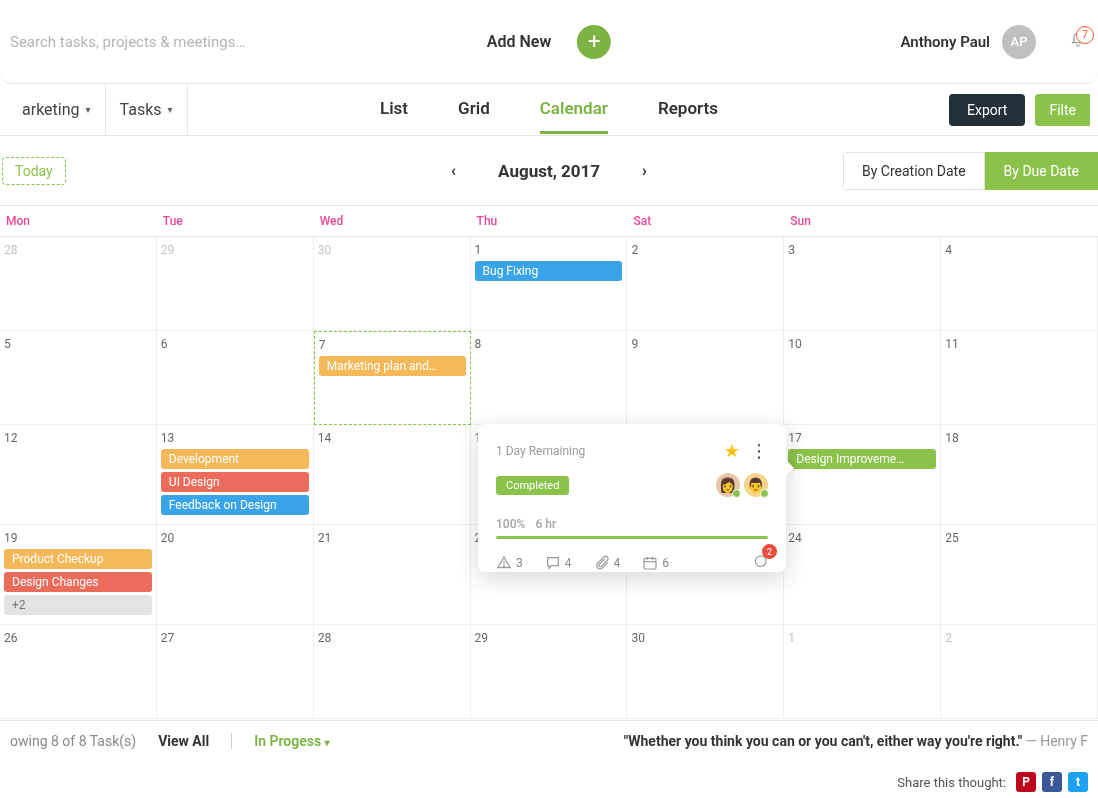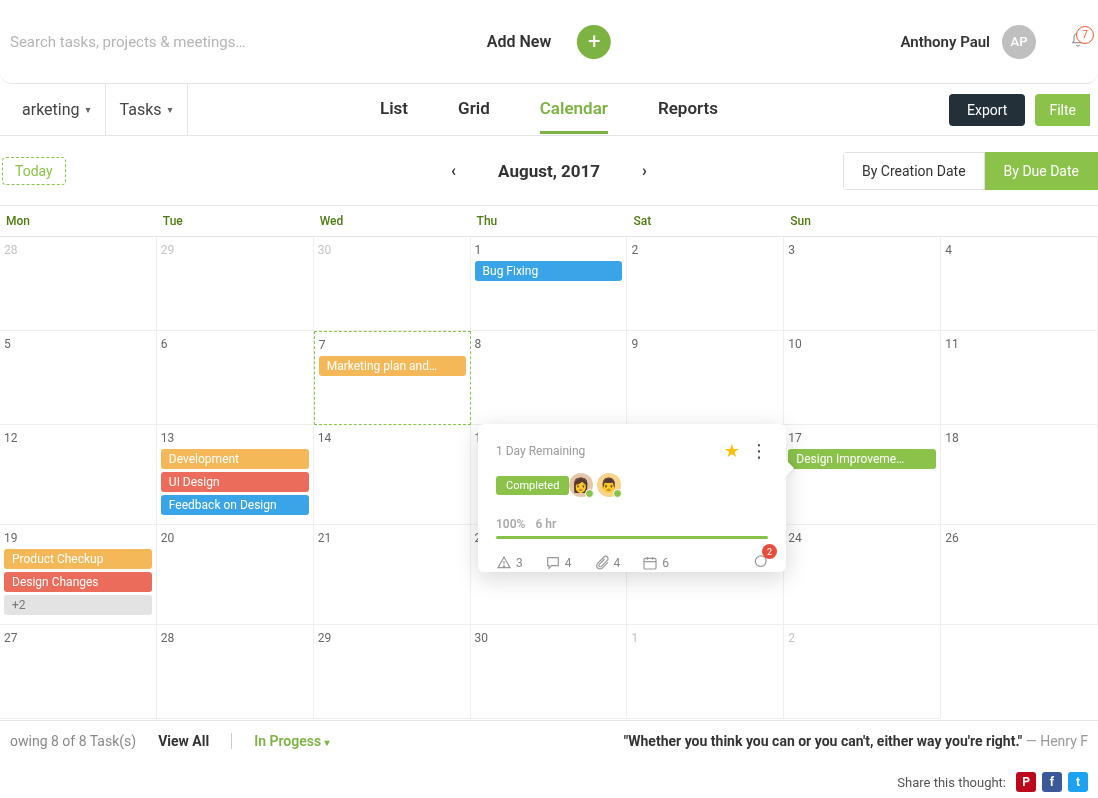--- a/index.html
+++ b/index.html
@@ -35,21 +35,21 @@
 .today-btn { border: 1.5px dashed #8bc34a; color: #8bc34a; border-radius: 4px; padding: 5px 12px; font-size: 14px; background: #fff; cursor: pointer; }
 .month-center { position: absolute; left: 50%; transform: translateX(-50%); display: flex; align-items: center; gap: 42px; }
 .chev { font-size: 16px; color: #333; cursor: pointer; font-weight: bold; }
 .month-label { font-weight: 700; font-size: 17px; color: #333; }
 .date-toggle { margin-left: auto; display: flex; overflow: hidden; border-radius: 4px 0 0 4px; }
 .dt-opt { padding: 10px 18px; font-size: 14px; cursor: pointer; border: 1px solid #e0e0e0; background: #fff; }
 .dt-opt.active { background: #8bc34a; color: #fff; border-color: #8bc34a; }
 
 
 .dayheads { display: grid; grid-template-columns: repeat(7, 1fr); border-bottom: 1px solid #e5e5e5; }
-.dayhead { padding: 8px 6px; font-size: 12px; color: #4d7c0f; font-weight: 500; }
+.dayhead { padding: 8px 6px; font-size: 12px; color: #ec4899; font-weight: 500; }
 
 
 .calgrid { display: grid; grid-template-columns: repeat(7, 1fr); }
 .cell { border-right: 1px solid #eee; border-bottom: 1px solid #eee; min-height: 94px; padding: 6px 4px; position: relative; }
 .cell.prev, .cell.next { color: #c3c3c3; }
 .cell.highlighted { border: 1.5px dashed #8bc34a; }
 .daynum { font-size: 12px; color: #666; margin-bottom: 4px; }
 .cell.prev .daynum, .cell.next .daynum { color: #c3c3c3; }
 .chip { border-radius: 3px; padding: 3px 8px; font-size: 12px; color: #fff; margin-bottom: 3px; white-space: nowrap; overflow: hidden; text-overflow: ellipsis; cursor: pointer; }
 .chip.blue { background: #3aa4e8; }
@@ -59,21 +59,21 @@
 .chip.gray { background: #e3e3e3; color: #777; }
 
 
 .popover { position: absolute; top: 424px; left: 478px; width: 308px; background: #fff; border-radius: 6px; box-shadow: 0 6px 24px rgba(0,0,0,.16); padding: 16px 18px 0; z-index: 50; }
 .pop-top { display: flex; align-items: center; justify-content: space-between; }
 .pop-remain { font-size: 12px; color: #9a9a9a; }
 .pop-icons { display: flex; align-items: center; gap: 10px; }
 .star { color: #ffc107; font-size: 18px; }
 .dots { color: #444; font-size: 18px; cursor: pointer; line-height: 0.4; }
 .pop-title { font-weight: 700; font-size: 17px; color: #2b2b2b; margin-top: 8px; }
-.pop-row2 { display: flex; align-items: center; justify-content: flex-start; margin-top: 12px; }
+.pop-row2 { display: flex; align-items: center; justify-content: space-between; margin-top: 12px; }
 .stpill { background: #8bc34a; color: #fff; font-size: 11px; padding: 3px 10px; border-radius: 3px; }
 .assignees { display: flex; gap: 4px; }
 .asgn { width: 24px; height: 24px; border-radius: 50%; background: #ddd; position: relative; display:flex; align-items:center; justify-content:center; font-size:14px; }
 .asgn::after { content: ""; position: absolute; right: -1px; bottom: -1px; width: 7px; height: 7px; background: #8bc34a; border-radius: 50%; border: 1.5px solid #fff; }
 .asgn.b1 { background:#e6c6a8; }
 .asgn.b2 { background:#f7d38b; }
 .progress-row { display: flex; align-items: center; gap: 10px; margin-top: 20px; font-size: 12px; color: #aaa; font-weight: 600; }
 .progress-bar { height: 3px; background: #8bc34a; margin-top: 5px; border-radius: 2px; }
 .pop-stats { display: flex; align-items: center; gap: 22px; margin-top: 14px; font-size: 12px; color: #888; }
 .pop-stats .stat { display: flex; align-items: center; gap: 4px; }
@@ -253,20 +253,23 @@
     <div class="cell">
       <div class="daynum">22</div>
     </div>
     <div class="cell">
       <div class="daynum">23</div>
     </div>
     <div class="cell">
       <div class="daynum">24</div>
     </div>
     <div class="cell">
+      <div class="daynum">25</div>
+    </div>
+    <div class="cell">
       <div class="daynum">26</div>
     </div>
     <div class="cell">
       <div class="daynum">27</div>
     </div>
     <div class="cell">
       <div class="daynum">28</div>
     </div>
     <div class="cell">
       <div class="daynum">29</div>

